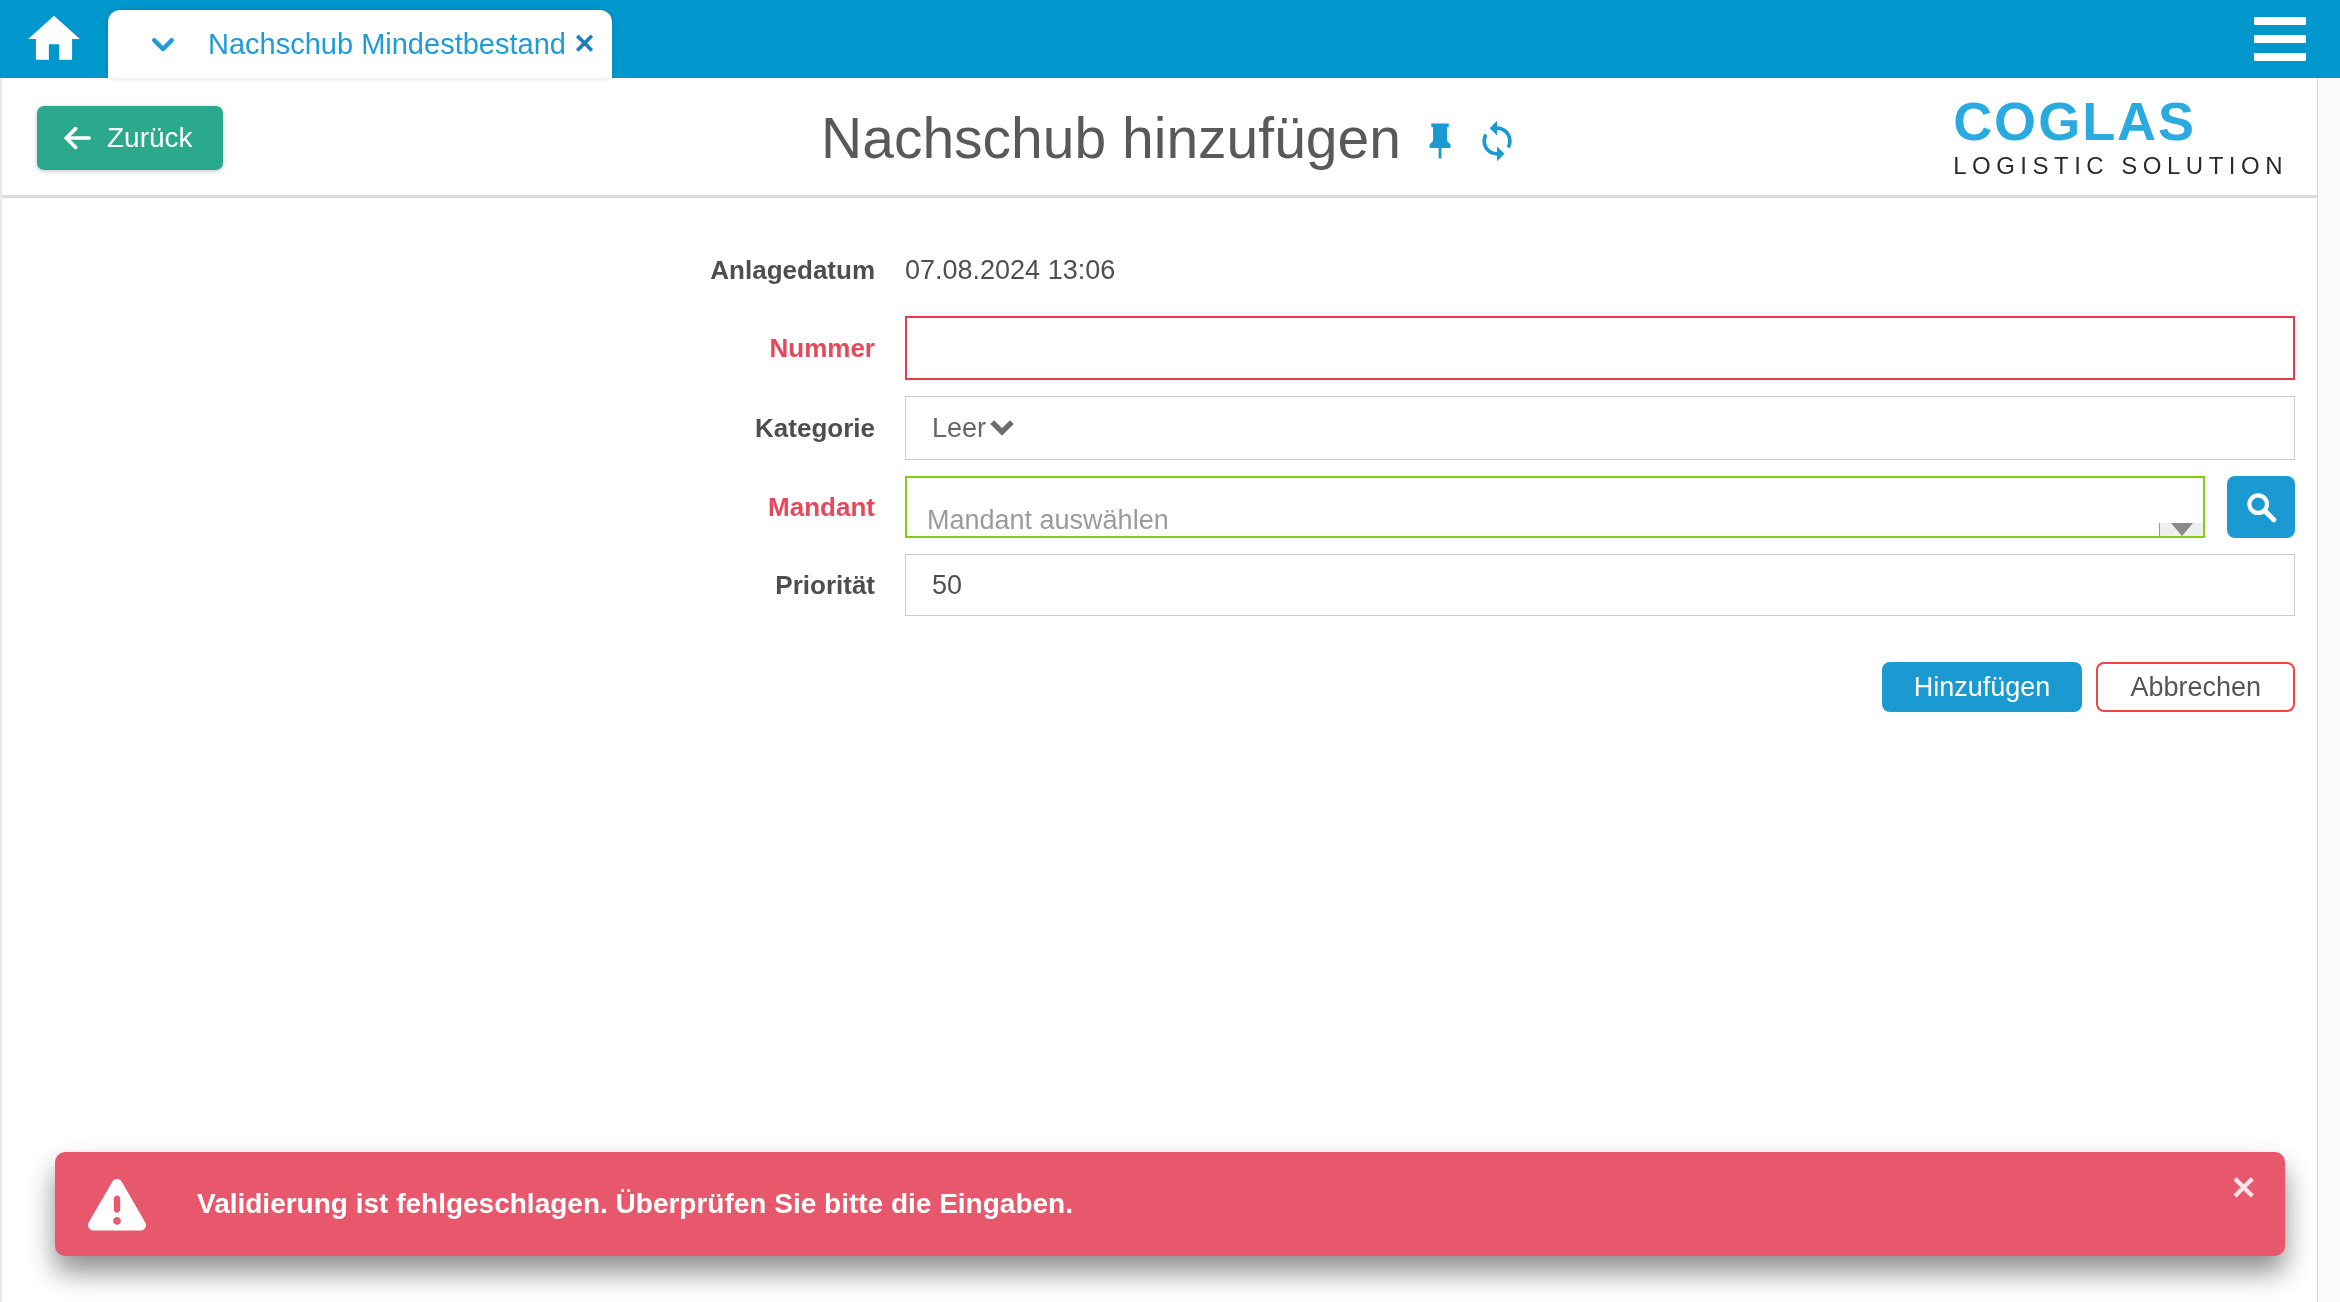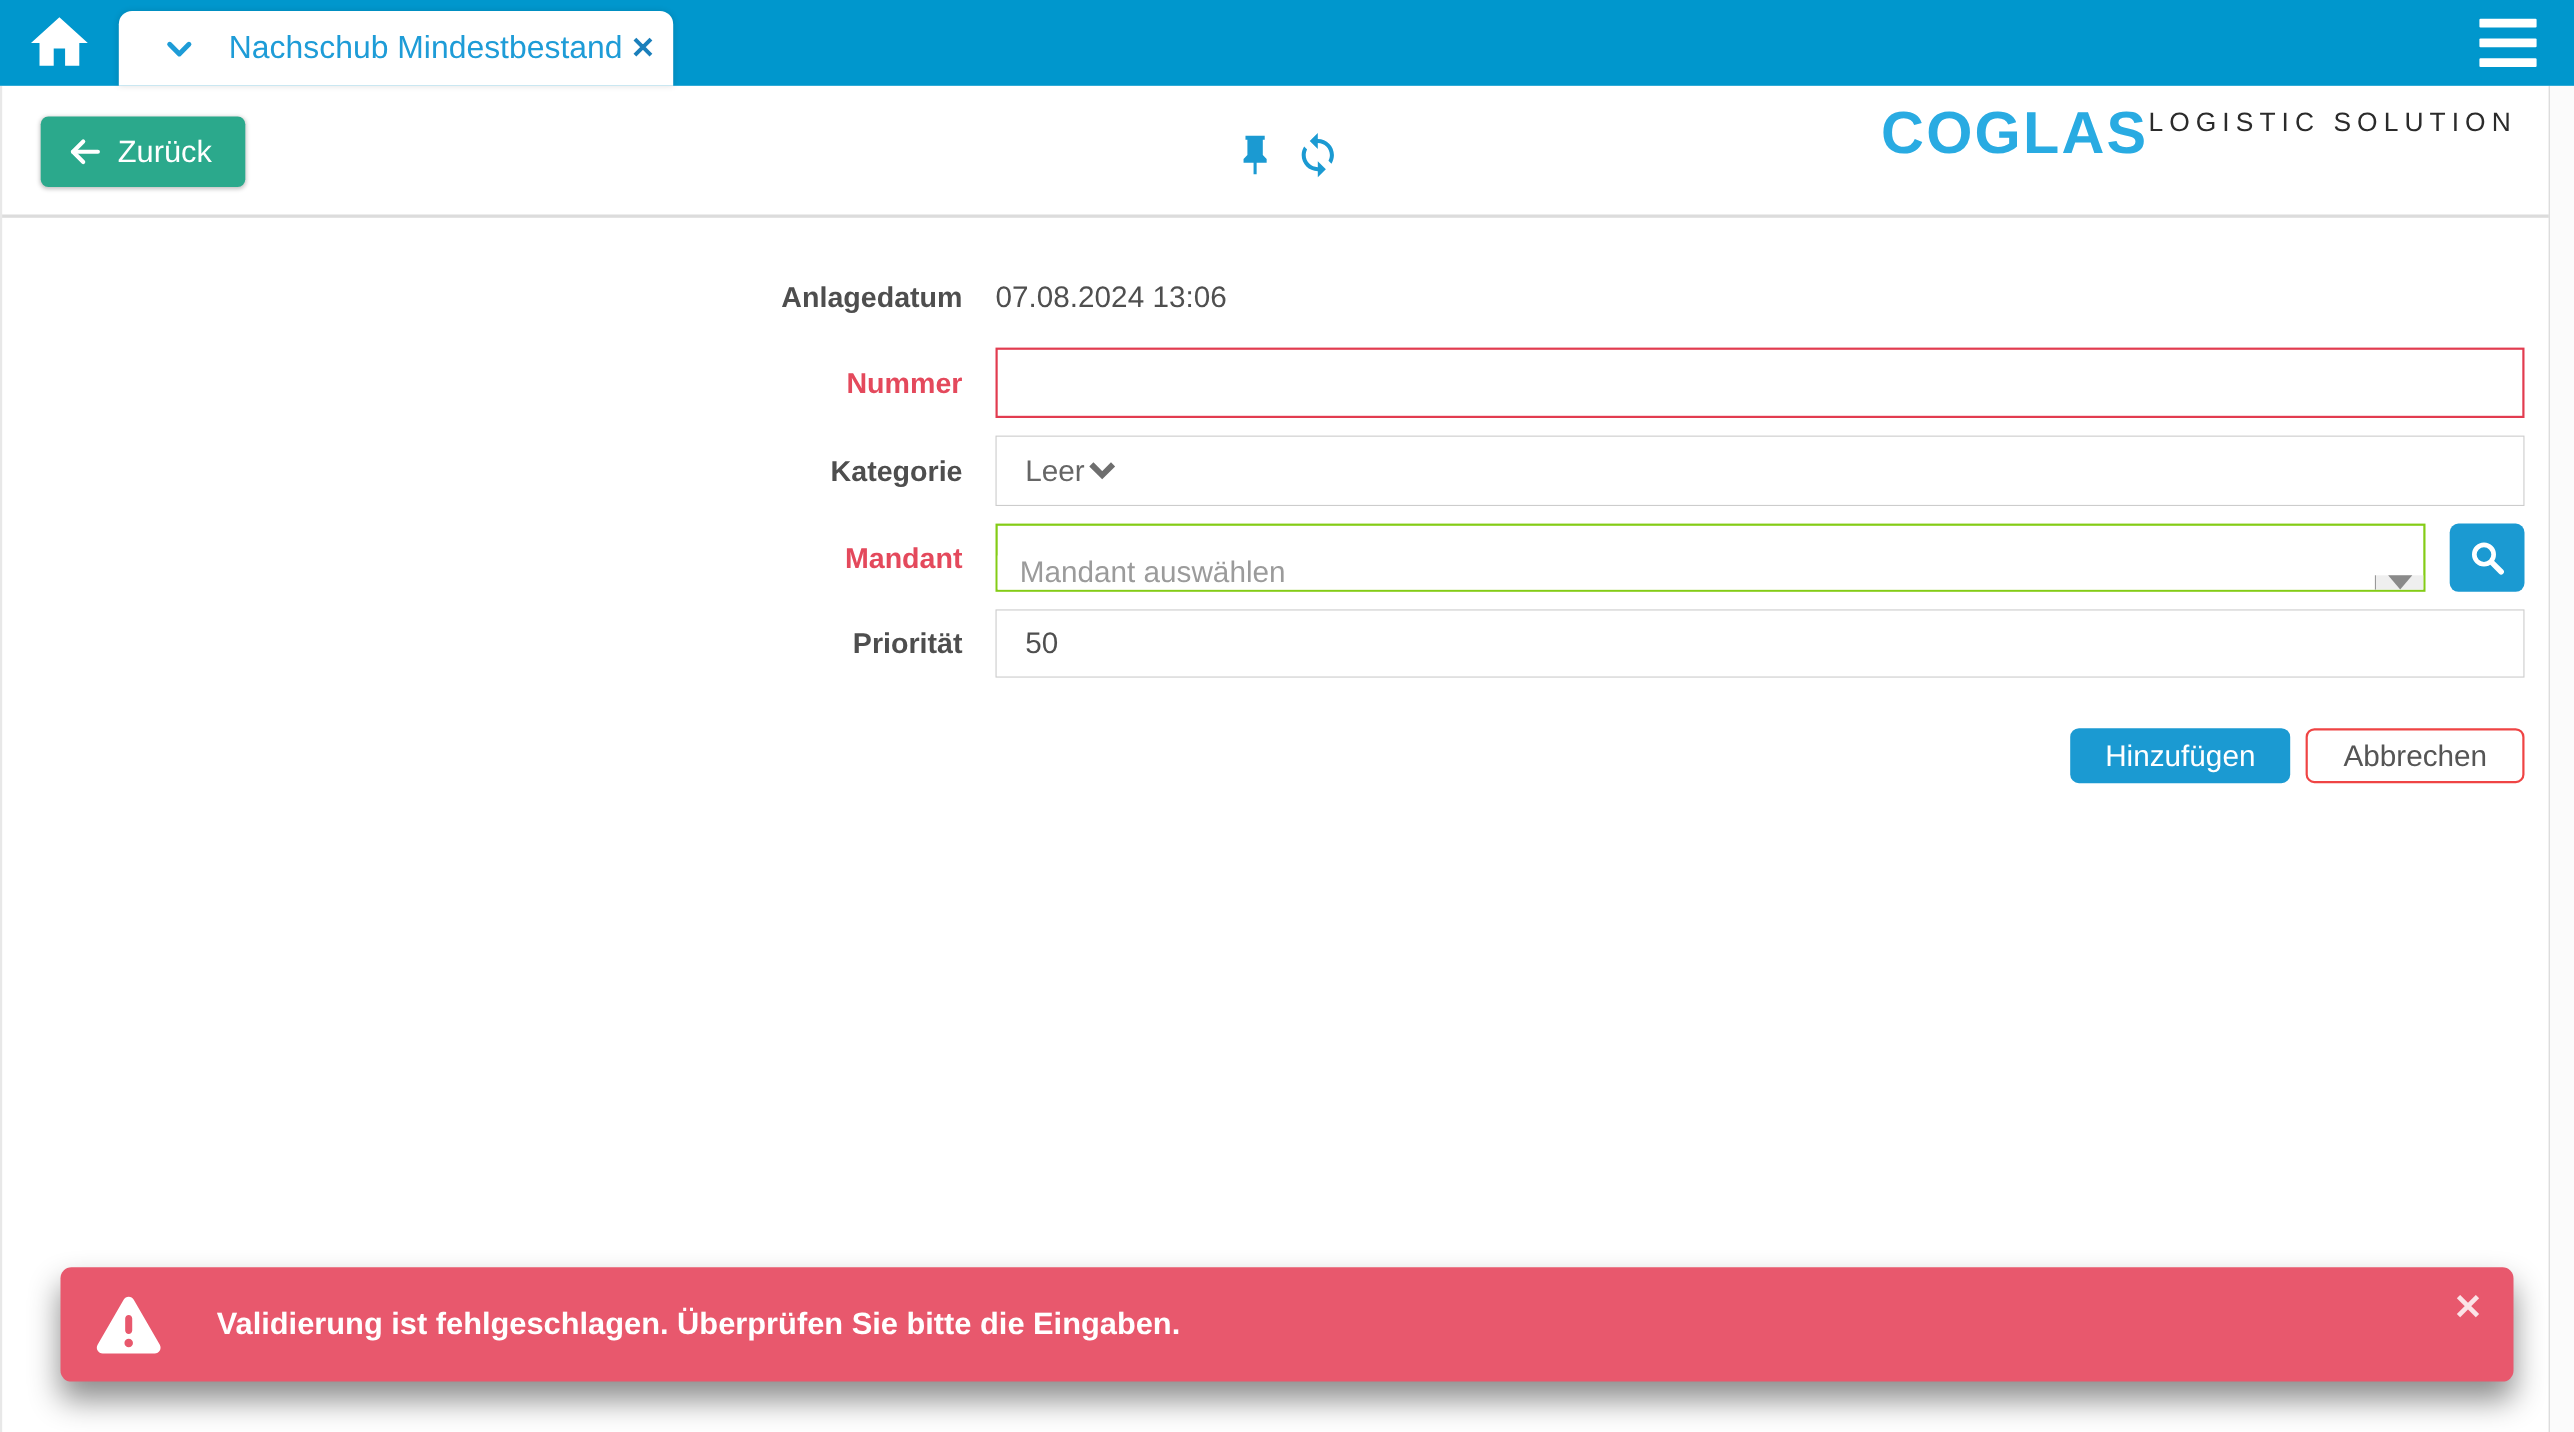--- a/index.html
+++ b/index.html
@@ -97,21 +97,21 @@
     font-size:57px;
     font-weight:400;
     color:#58595b;
     white-space:nowrap;
   }
   .title-icons { display:flex; align-items:center; gap:14px; padding-top:6px; }
   .title-icons svg { cursor:pointer; }
   .logo {
     position:absolute;
     right:52px; top:16px;
-    display:flex; flex-direction:row; align-items:flex-start;
+    display:flex; flex-direction:column; align-items:flex-start;
     line-height:1;
   }
   .logo-name {
     color:#29abe2;
     font-size:54px;
     font-weight:bold;
     letter-spacing:2px;
   }
   .logo-sub {
     color:#2b2b2b;
@@ -331,20 +331,21 @@
     <span style="display:flex">
       <svg width="32" height="32" viewBox="0 0 24 24" fill="none" stroke="#ffffff" stroke-width="2.8" stroke-linecap="round" stroke-linejoin="round">
           <line x1="21" y1="12" x2="4" y2="12"></line>
           <polyline points="11,5 4,12 11,19"></polyline>
         </svg>
     </span>
     <span>Zurück</span>
   </button>
 
   <div class="title-group">
+    <span class="page-title">Nachschub hinzufügen</span>
     <span class="title-icons">
       <span style="display:flex">
         <svg width="42" height="42" viewBox="0 0 24 24">
             <path fill="#1b9ad2" d="M16 12V4h1V2H7v2h1v8l-2 2v2h5.2v6h1.6v-6H18v-2l-2-2z"></path>
           </svg>
       </span>
       <span style="display:flex">
         <svg width="44" height="44" viewBox="0 0 24 24">
             <path fill="#1b9ad2" d="M12 4V1L8 5l4 4V6c3.31 0 6 2.69 6 6 0 1.01-.25 1.97-.7 2.8l1.46 1.46C19.54 15.03 20 13.57 20 12c0-4.42-3.58-8-8-8zm0 14c-3.31 0-6-2.69-6-6 0-1.01.25-1.97.7-2.8L5.24 7.74C4.46 8.97 4 10.43 4 12c0 4.42 3.58 8 8 8v3l4-4-4-4v3z"></path>
           </svg>

